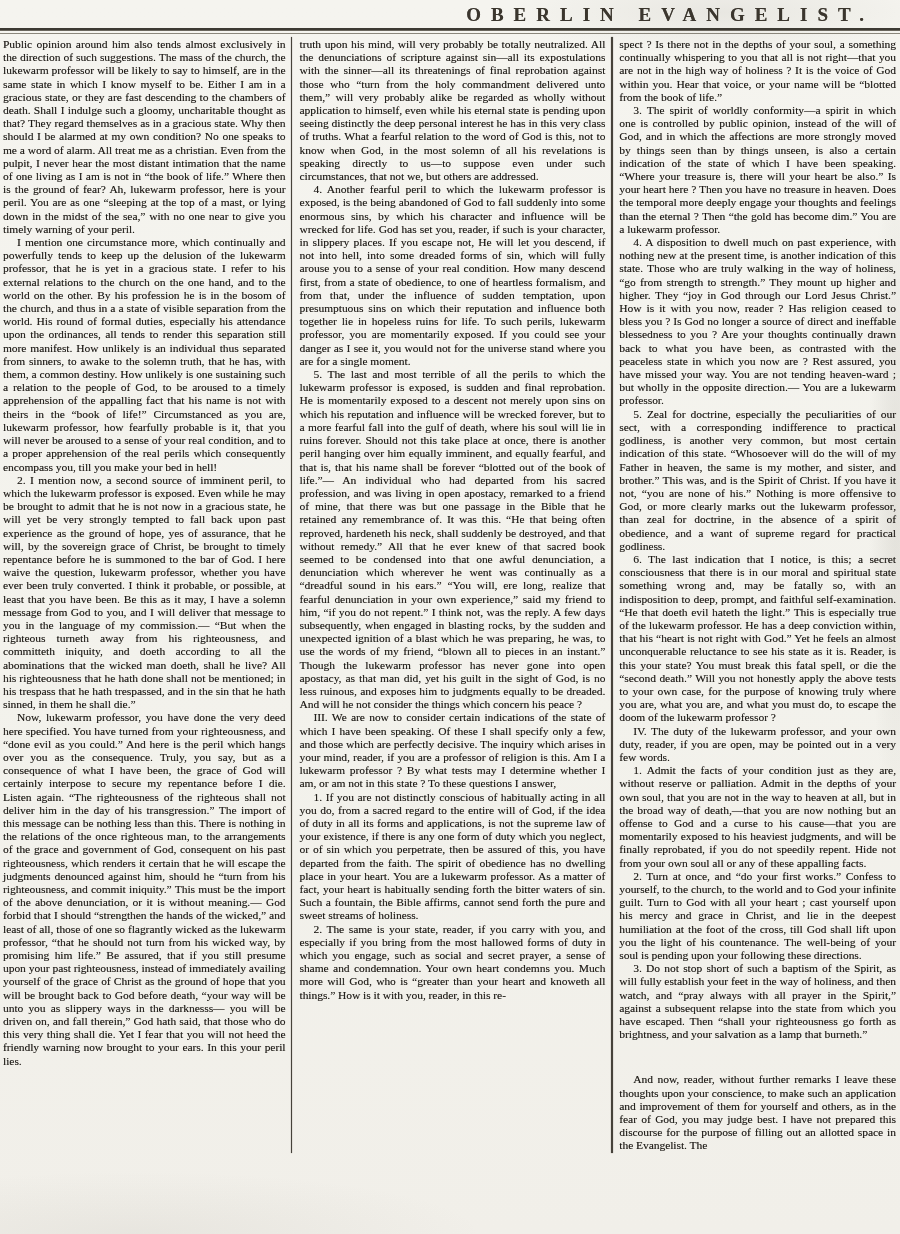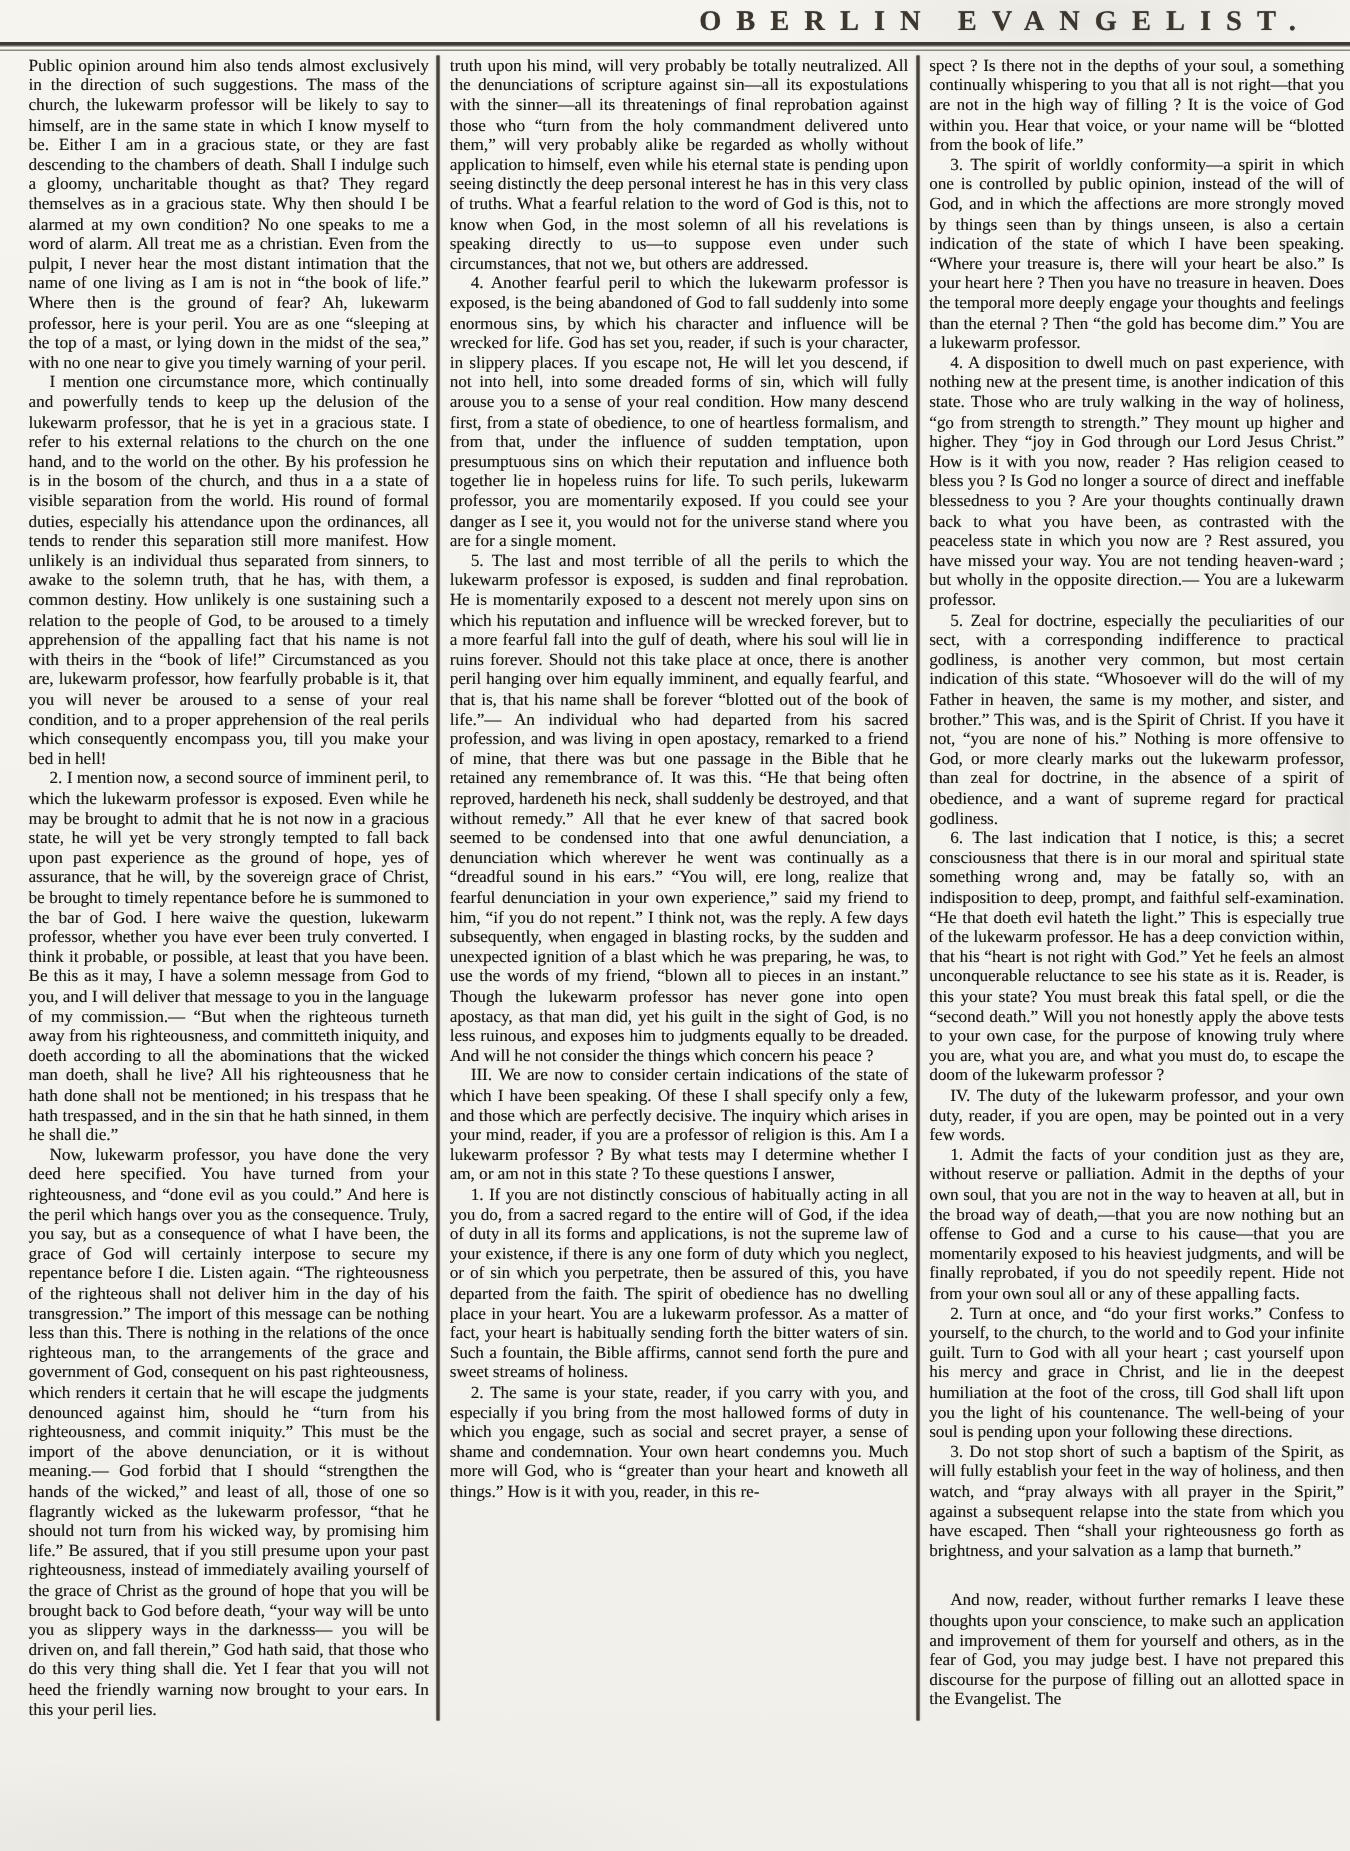--- a/index.html
+++ b/index.html
@@ -42,27 +42,27 @@
   .columns{
     position:absolute;top:37px;left:0;width:900px;display:flex;align-items:stretch;
   }
   .col{
     box-sizing:border-box;
     font-size:11.4px;line-height:13.2px;
     text-align:justify;text-justify:inter-word;
     color:#1c1915;
     text-shadow:.2px .2px .35px rgba(25,20,15,.45);
   }
-  .col-1{width:299px;padding:1px 5px 0 19px;}
+  .col-1{width:299px;padding:1px 5px 0 3px;}
   .col-2{width:328px;padding:1px 6px 0 7px;}
   .col-3{width:295px;padding:1px 4px 0 6px;}
   .colrule{width:2px;background:#46423a;box-shadow:0 0 1px rgba(40,36,30,.8);}
   .col p{margin:0;}
   .col p.ind{text-indent:14px;}
-  .col p.gap-top{margin-top:20px;}
+  .col p.gap-top{margin-top:32px;}
 </style>
 </head>
 <body>
 
 <div class="page">
 
   <header class="masthead">
     <h1>OBERLIN EVANGELIST.</h1>
   </header>
 
@@ -86,21 +86,21 @@
       <p class="ind">4. Another fearful peril to which the lukewarm professor is exposed, is the being abandoned of God to fall suddenly into some enormous sins, by which his character and influence will be wrecked for life.  God has set you, reader, if such is your character, in slippery places.  If you escape not, He will let you descend, if not into hell, into some dreaded forms of sin, which will fully arouse you to a sense of your real condition. How many descend first, from a state of obedience, to one of heartless formalism, and from that, under the influence of sudden temptation, upon presumptuous sins on which their reputation and influence both together lie in hopeless ruins for life.  To such perils, lukewarm professor, you are momentarily exposed.  If you could see your danger as I see it, you would not for the universe stand where you are for a single moment.</p>
       <p class="ind">5. The last and most terrible of all the perils to which the lukewarm professor is exposed, is sudden and final reprobation.  He is momentarily exposed to a descent not merely upon sins on which his reputation and influence will be wrecked forever, but to a more fearful fall into the gulf of death, where his soul will lie in ruins forever.  Should not this take place at once, there is another peril hanging over him equally imminent, and equally fearful, and that is, that his name shall be forever “blotted out of the book of life.”— An individual who had departed from his sacred profession, and was living in open apostacy, remarked to a friend of mine, that there was but one passage in the Bible that he retained any remembrance of.  It was this.  “He that being often reproved, hardeneth his neck, shall suddenly be destroyed, and that without remedy.”  All that he ever knew of that sacred book seemed to be condensed into that one awful denunciation, a denunciation which wherever he went was continually as a “dreadful sound in his ears.”  “You will, ere long, realize that fearful denunciation in your own experience,” said my friend to him, “if you do not repent.”  I think not, was the reply.  A few days subsequently, when engaged in blasting rocks, by the sudden and unexpected ignition of a blast which he was preparing, he was, to use the words of my friend, “blown all to pieces in an instant.”  Though the lukewarm professor has never gone into open apostacy, as that man did, yet his guilt in the sight of God, is no less ruinous, and exposes him to judgments equally to be dreaded.  And will he not consider the things which concern his peace ?</p>
       <p class="ind">III. We are now to consider certain indications of the state of which I have been speaking.  Of these I shall specify only a few, and those which are perfectly decisive.  The inquiry which arises in your mind, reader, if you are a professor of religion is this.  Am I a lukewarm professor ?  By what tests may I determine whether I am, or am not in this state ?  To these questions I answer,</p>
       <p class="ind">1. If you are not distinctly conscious of habitually acting in all you do, from a sacred regard to the entire will of God, if the idea of duty in all its forms and applications, is not the supreme law of your existence, if there is any one form of duty which you neglect, or of sin which you perpetrate, then be assured of this, you have departed from the faith.  The spirit of obedience has no dwelling place in your heart.  You are a lukewarm professor.  As a matter of fact, your heart is habitually sending forth the bitter waters of sin.  Such a fountain, the Bible affirms, cannot send forth the pure and sweet streams of holiness.</p>
       <p class="ind">2. The same is your state, reader, if you carry with you, and especially if you  bring from the most hallowed forms of duty in which you engage, such as social and secret prayer, a sense of shame and condemnation. Your own heart condemns you.  Much more will God, who is “greater than your heart and knoweth all things.”  How is it with you, reader, in this re-</p>
     </section>
 
     <div class="colrule"></div>
 
     <section class="col col-3">
-      <p>spect ?  Is there not in the depths of your soul, a something continually whispering to you that all is not right—that you are not in the high way of filling ?  It is the voice of God within you.  Hear that voice, or your name will be “blotted from the book of life.”</p>
+      <p>spect ?  Is there not in the depths of your soul, a something continually whispering to you that all is not right—that you are not in the high way of holiness ?  It is the voice of God within you.  Hear that voice, or your name will be “blotted from the book of life.”</p>
       <p class="ind">3. The spirit of worldly conformity—a spirit in which one is controlled by public opinion, instead of the will of God, and in which the affections are more strongly moved by things seen than by things unseen, is also a certain indication of the state of which I have been speaking.  “Where your treasure is, there will your heart be also.”  Is your heart here ?  Then you have no treasure in heaven.  Does the temporal more deeply engage your thoughts and feelings than the eternal ?  Then “the gold has become dim.”  You are a lukewarm professor.</p>
       <p class="ind">4. A disposition to dwell much on past experience, with nothing new at the present time, is another indication of this state.  Those who are truly walking in the way of holiness, “go from strength to strength.” They mount up higher and higher.  They “joy in God through our Lord Jesus Christ.”  How is it with you now, reader ?  Has religion ceased to bless you ? Is God no longer a source of direct and ineffable blessedness to you ?  Are your thoughts continually drawn back to what you have been, as contrasted with the peaceless state in which you now are ?  Rest assured, you have missed your way.  You are not tending heaven-ward ; but wholly in the opposite direction.— You are a lukewarm professor.</p>
       <p class="ind">5. Zeal for doctrine, especially the peculiarities of our sect, with a corresponding indifference to practical godliness, is another very common, but most certain indication of this state.  “Whosoever will do the will of my Father in heaven, the same is my mother, and sister, and brother.”  This was, and is the Spirit of Christ.  If you have it not, “you are none of his.” Nothing is more offensive to God, or more clearly marks out the lukewarm professor, than zeal for doctrine, in the absence of a spirit of obedience, and a want of supreme regard for practical godliness.</p>
       <p class="ind">6. The last indication that I notice, is this; a secret consciousness that there is in our moral and spiritual state something wrong and, may be fatally so, with an indisposition to deep, prompt, and faithful self-examination.  “He that doeth evil hateth the light.”  This is especially true of the lukewarm professor.  He has a deep conviction within, that his “heart is not right with God.”  Yet he feels an almost unconquerable reluctance to see his state as it is. Reader, is this your state? You must break this fatal spell, or die the “second death.”  Will you not honestly apply the above tests to your own case, for the purpose of knowing truly where you are, what you are, and what you must do, to escape the doom of the lukewarm professor ?</p>
       <p class="ind">IV. The duty of the lukewarm professor, and your own duty, reader, if you are open, may be pointed out in a very few words.</p>
       <p class="ind">1. Admit the facts of your condition just as they are, without reserve or palliation.  Admit in the depths of your own soul, that you are not in the way to heaven at all, but in the broad way of death,—that you are now nothing but an offense to God and a curse to his cause—that you are momentarily exposed to his heaviest judgments, and will be finally reprobated, if you do not speedily repent.  Hide not from your own soul all or any of these appalling facts.</p>
       <p class="ind">2. Turn at once, and “do your first works.”  Confess to yourself, to the church, to the world and to God your infinite guilt.  Turn to God with all your heart ; cast yourself upon his mercy and grace in Christ, and lie in the deepest humiliation at the foot of the cross, till God shall lift upon you the light of his countenance. The well-being of your soul is pending upon your following these directions.</p>
       <p class="ind">3. Do not stop short of such a baptism of the Spirit, as will fully establish your feet in the way of holiness, and then watch, and “pray always with all prayer in the Spirit,” against a subsequent relapse into the state from which you have escaped.  Then “shall your righteousness go forth as brightness, and your salvation as a lamp that burneth.”</p>
       <p class="ind gap-top">And now, reader, without further remarks I leave these thoughts upon your conscience, to make such an application and improvement of them for yourself and others, as in the fear of God, you may judge best.  I have not prepared this discourse for the purpose of filling out an allotted space in the Evangelist.  The</p>
     </section>

